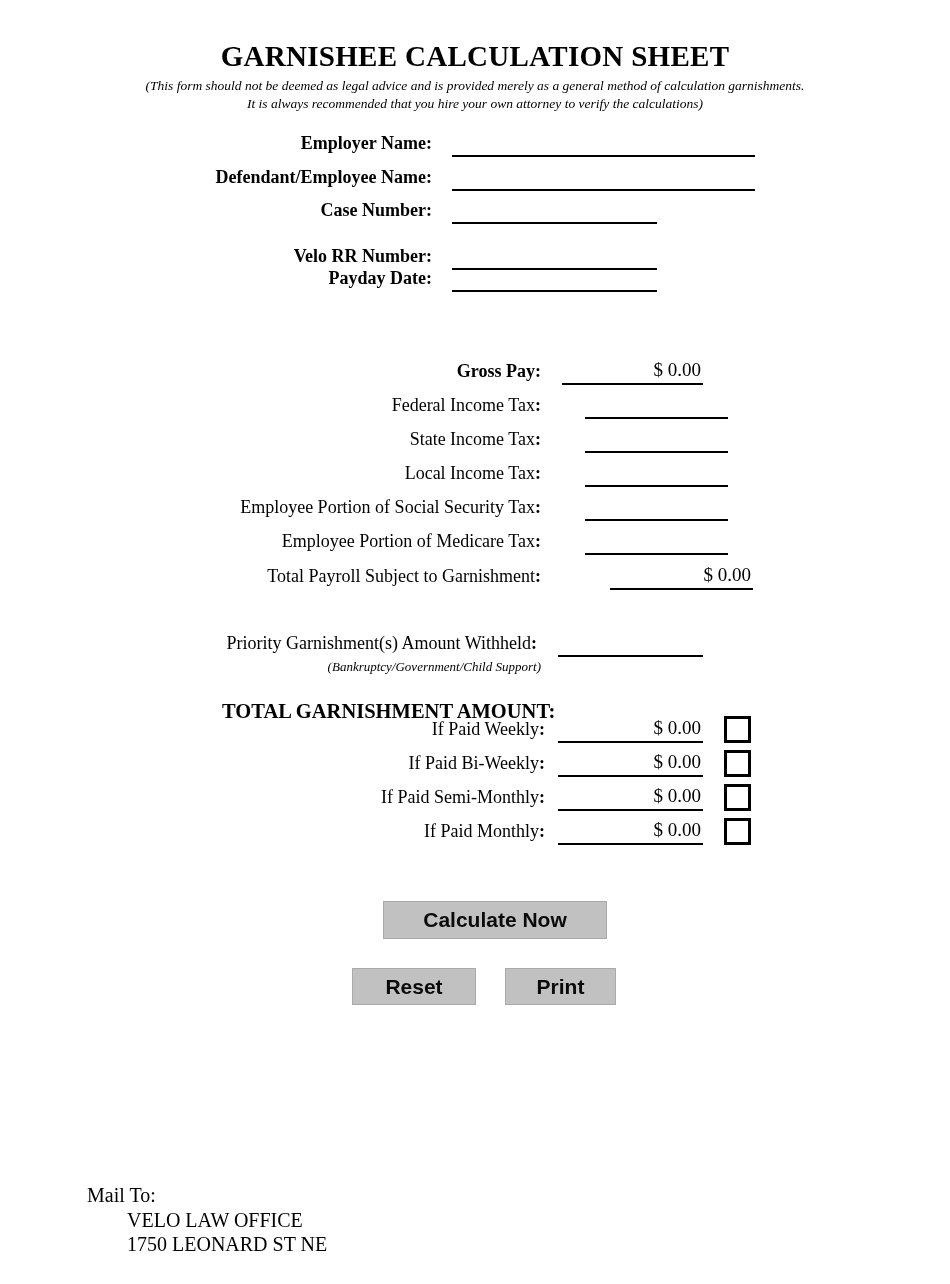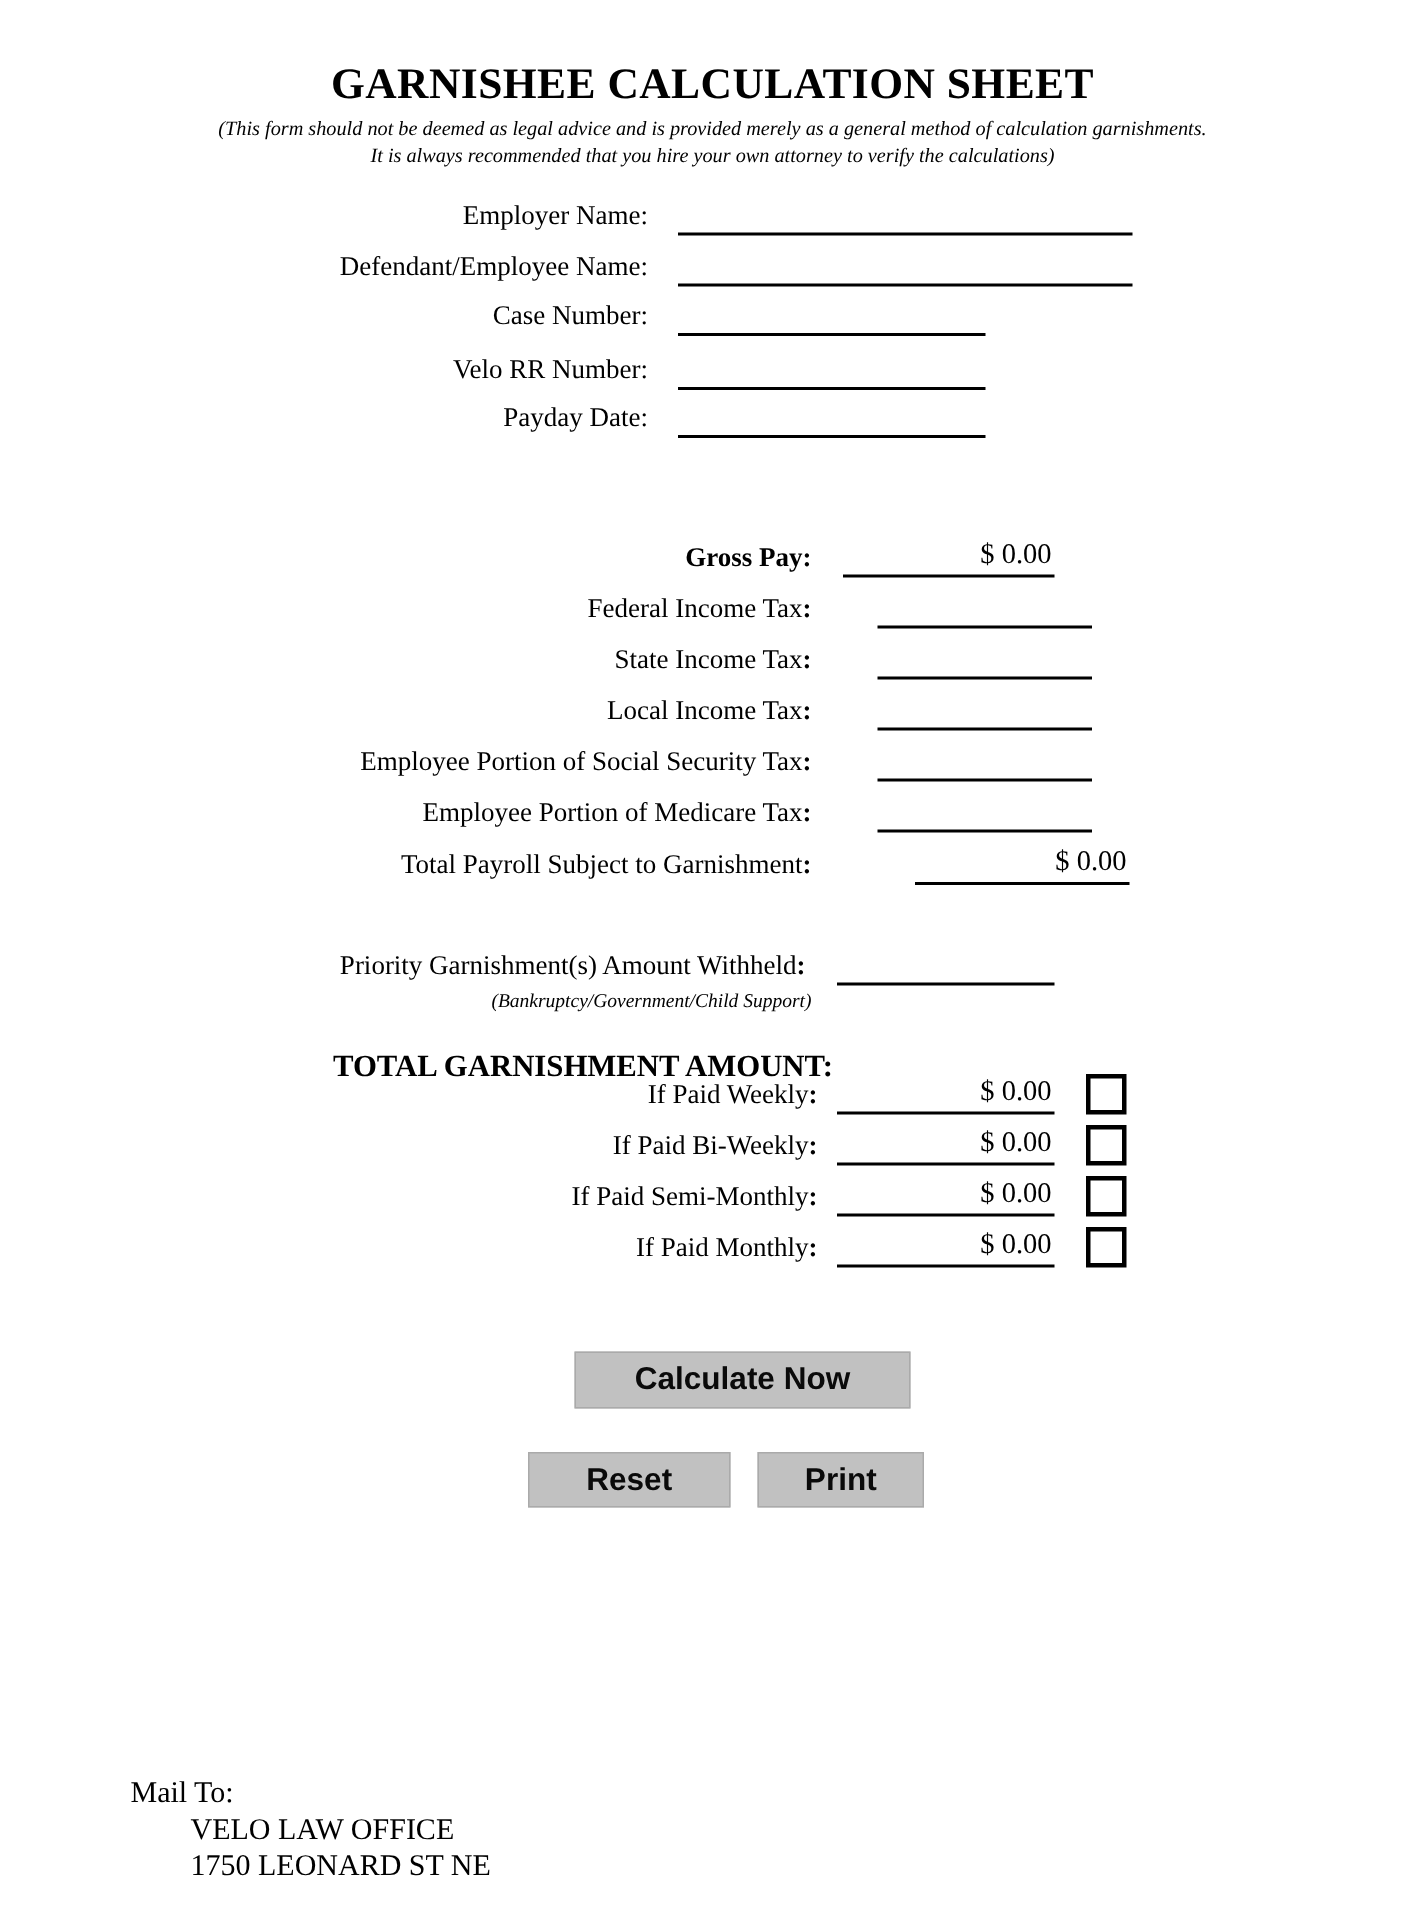--- a/index.html
+++ b/index.html
@@ -6,21 +6,21 @@
   .page{position:relative;width:950px;height:1284px;background:#ffffff;
         font-family:"Liberation Serif",serif;color:#000;overflow:hidden;}
 
   .title{position:absolute;top:40px;left:0;width:100%;text-align:center;
          font-size:29px;font-weight:700;letter-spacing:.3px;}
   .disclaimer{position:absolute;top:77px;left:0;width:100%;text-align:center;
               font-style:italic;font-size:13.5px;line-height:18px;}
 
   .row{position:absolute;left:0;width:950px;height:27px;}
   .lbl{position:absolute;left:0;bottom:3px;text-align:right;font-size:18px;white-space:nowrap;}
-  .lbl-top{width:432px;font-weight:400;margin-top:16px;}
+  .lbl-top{width:432px;font-weight:700;margin-top:16px;}
   .lbl-mid{width:541px;}
   .lbl-pri{width:537px;}
   .lbl-freq{width:545px;}
   .bold{font-weight:700;}
   .colon{font-weight:700;}
 
   .field{position:absolute;bottom:0;height:27px;border:0;outline:none;
          border-bottom:2px solid #000;background:transparent;box-sizing:border-box;
          font-family:"Liberation Serif",serif;font-size:19px;color:#000;
          padding:0 2px 1px 4px;text-align:right;}
@@ -30,21 +30,21 @@
            font-style:italic;font-size:13px;}
 
   .cb{position:absolute;left:724px;top:0;width:21px;height:21px;
       border:3px solid #000;background:#fff;cursor:pointer;}
 
   .btn{position:absolute;display:flex;align-items:center;justify-content:center;
        background:var(--btn-bg,#c1c1c1);border:1px solid #aaaaaa;
        font-family:"Liberation Sans",sans-serif;font-weight:700;font-size:21px;
        color:#0a0a0a;cursor:pointer;padding:0;}
   .btn-calc{left:383px;top:901px;width:224px;height:38px;}
-  .btn-reset{left:352px;top:968px;width:135px;height:37px;}
+  .btn-reset{left:352px;top:968px;width:124px;height:37px;}
   .btn-print{left:505px;top:968px;width:111px;height:37px;}
 
   .mail{position:absolute;left:87px;top:1183px;font-size:20px;line-height:24.5px;}
   .mail .addr{margin-left:40px;}
 </style>
 </head>
 <body>
 
 <div class="page">
 
@@ -59,21 +59,21 @@
     <input class="field" style="left: 452px; width: 303px;" value="">
   </div>
   <div class="row" style="top:164px">
     <span class="lbl lbl-top">Defendant/Employee Name:</span>
     <input class="field" style="left: 452px; width: 303px;" value="">
   </div>
   <div class="row" style="top:197px">
     <span class="lbl lbl-top">Case Number:</span>
     <input class="field" style="left: 452px; width: 205px;" value="">
   </div>
-  <div class="row" style="top:233px">
+  <div class="row" style="top:243px">
     <span class="lbl lbl-top">Velo RR Number:</span>
     <input class="field" style="left: 452px; width: 205px;" value="">
   </div>
   <div class="row" style="top:265px">
     <span class="lbl lbl-top">Payday Date:</span>
     <input class="field" style="left: 452px; width: 205px;" value="">
   </div>
 
   <div class="row" style="top:358px">
     <span class="lbl lbl-mid"><span class="bold">Gross Pay</span><span class="colon">:</span></span>

